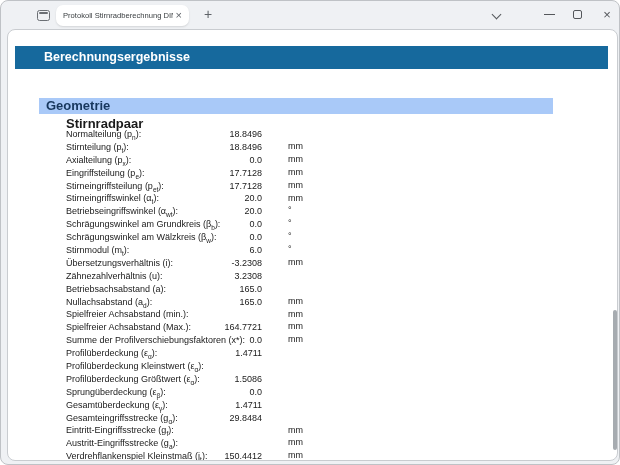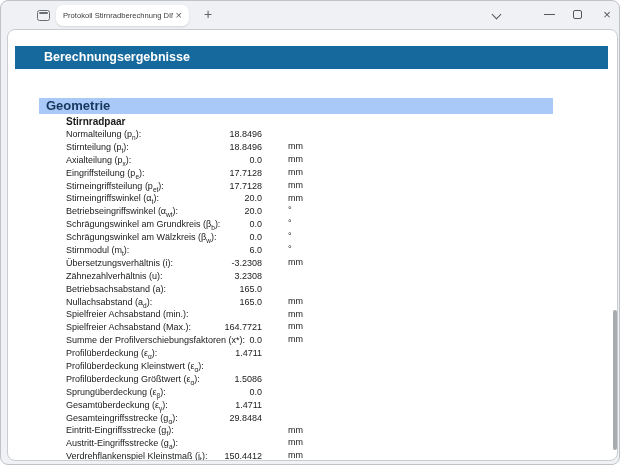--- a/index.html
+++ b/index.html
@@ -32,21 +32,21 @@
 
   
   .card{position:absolute;left:6px;top:28px;width:611px;height:432px;background:#ffffff;
         border:1px solid #c9ccd0;border-radius:8px;box-sizing:border-box;overflow:hidden;}
   .title-band{position:absolute;left:7px;top:16px;width:593px;height:23px;background:#16699d;
         color:#ffffff;font-size:12.5px;font-weight:bold;line-height:23px;padding-left:29px;
         box-sizing:border-box;}
   .section-band{position:absolute;left:31px;top:68px;width:514px;height:16px;background:#a9c9f8;
         color:#17375d;font-size:13px;font-weight:bold;line-height:16px;padding-left:7px;
         box-sizing:border-box;}
-  .group-heading{position:absolute;left:58px;top:86px;font-size:10px;font-weight:bold;color:#1a1a1a;}
+  .group-heading{position:absolute;left:58px;top:86px;font-size:13px;font-weight:bold;color:#1a1a1a;}
   .rows{position:absolute;left:58px;top:99px;width:252px;}
   .row{position:relative;height:12.9px;font-size:9px;color:#1a1a1a;}
   .row .lbl{white-space:nowrap;}
   .row .val{position:absolute;left:0;top:0;width:196px;text-align:right;}
   .row .unit{position:absolute;left:222px;top:12px;}
   sub{font-size:6.5px;line-height:0;}
   .scroll-thumb{position:absolute;left:605px;top:280px;width:4px;height:140px;background:#a6abb0;
         border-radius:2px;cursor:pointer;}
 </style>
 </head>

